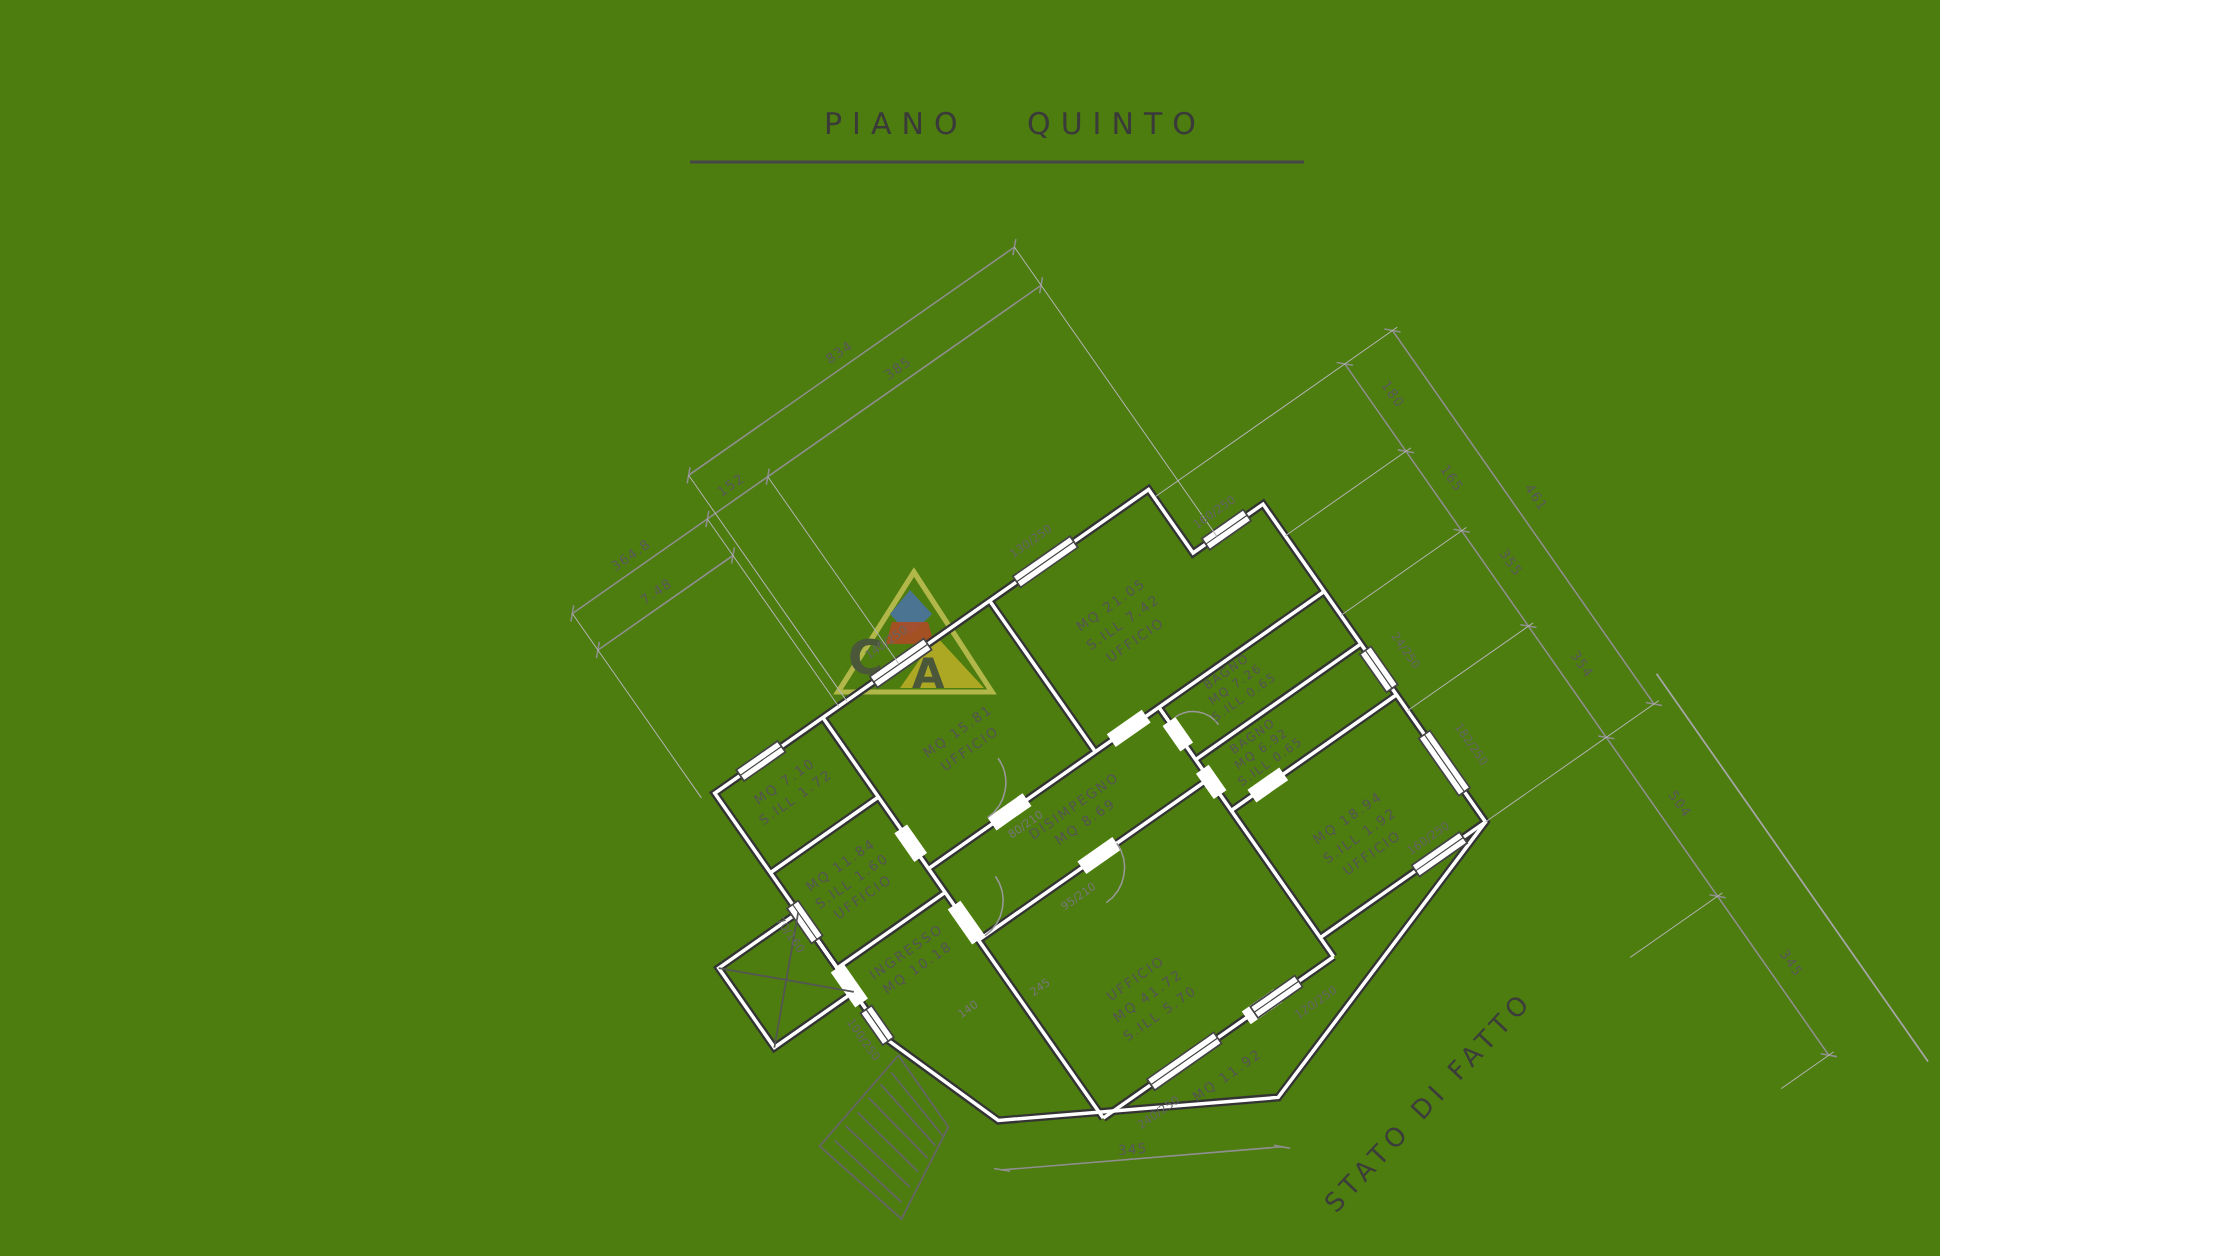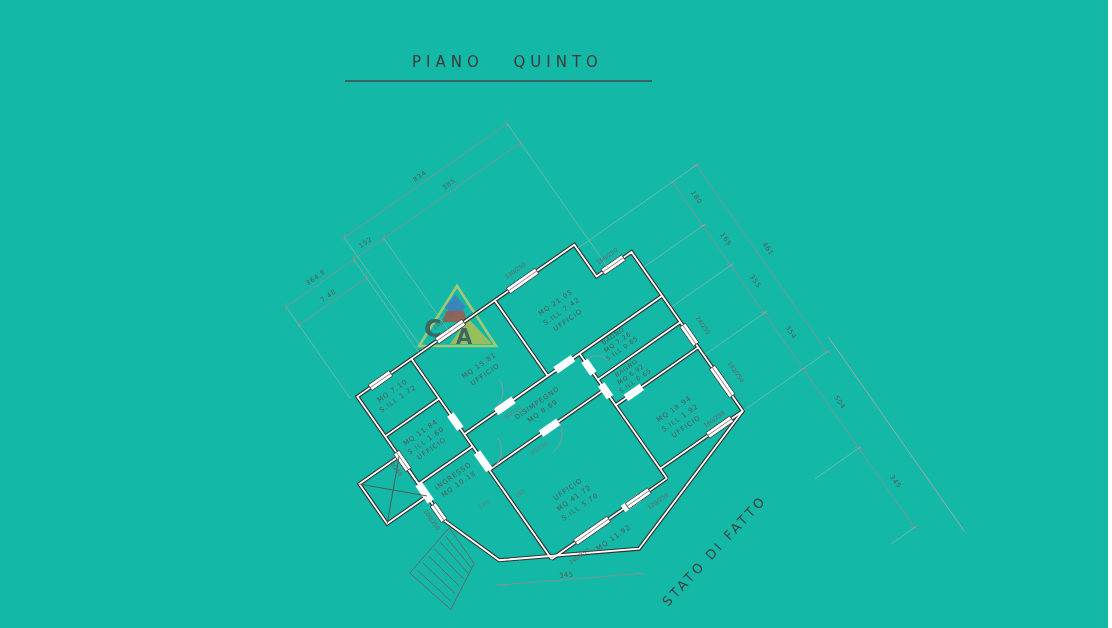--- a/index.html
+++ b/index.html
@@ -1,16 +1,16 @@
 <!DOCTYPE html>
 <html><head>
 <meta charset="utf-8">
 <style>
   html,body{margin:0;padding:0;background:#ffffff;}
-  .sheet{position:relative;width:1108px;height:628px;background:#14b8a6;overflow:hidden;
+  .sheet{position:relative;width:970px;height:628px;background:#4d7c0f;overflow:hidden;
          font-family:"DejaVu Sans",sans-serif;}
   svg{position:absolute;left:0;top:0;}
   text{fill:#4a4a4a;font-family:"DejaVu Sans",sans-serif;}
   .title-text{font-size:15px;letter-spacing:5px;word-spacing:20px;fill:#3a3a3a;}
   .room-lbl{font-size:7px;letter-spacing:1px;fill:#555;}
   .room-lbl-sm{font-size:6.3px;letter-spacing:.8px;fill:#555;}
   .dim-lbl{font-size:7px;letter-spacing:.6px;fill:#5a5a5a;}
   .win-lbl{font-size:6px;fill:#666;}
   .door-lbl{font-size:5.8px;fill:#777;}
   .note-text{font-size:13px;letter-spacing:3px;fill:#3c3c3c;}

